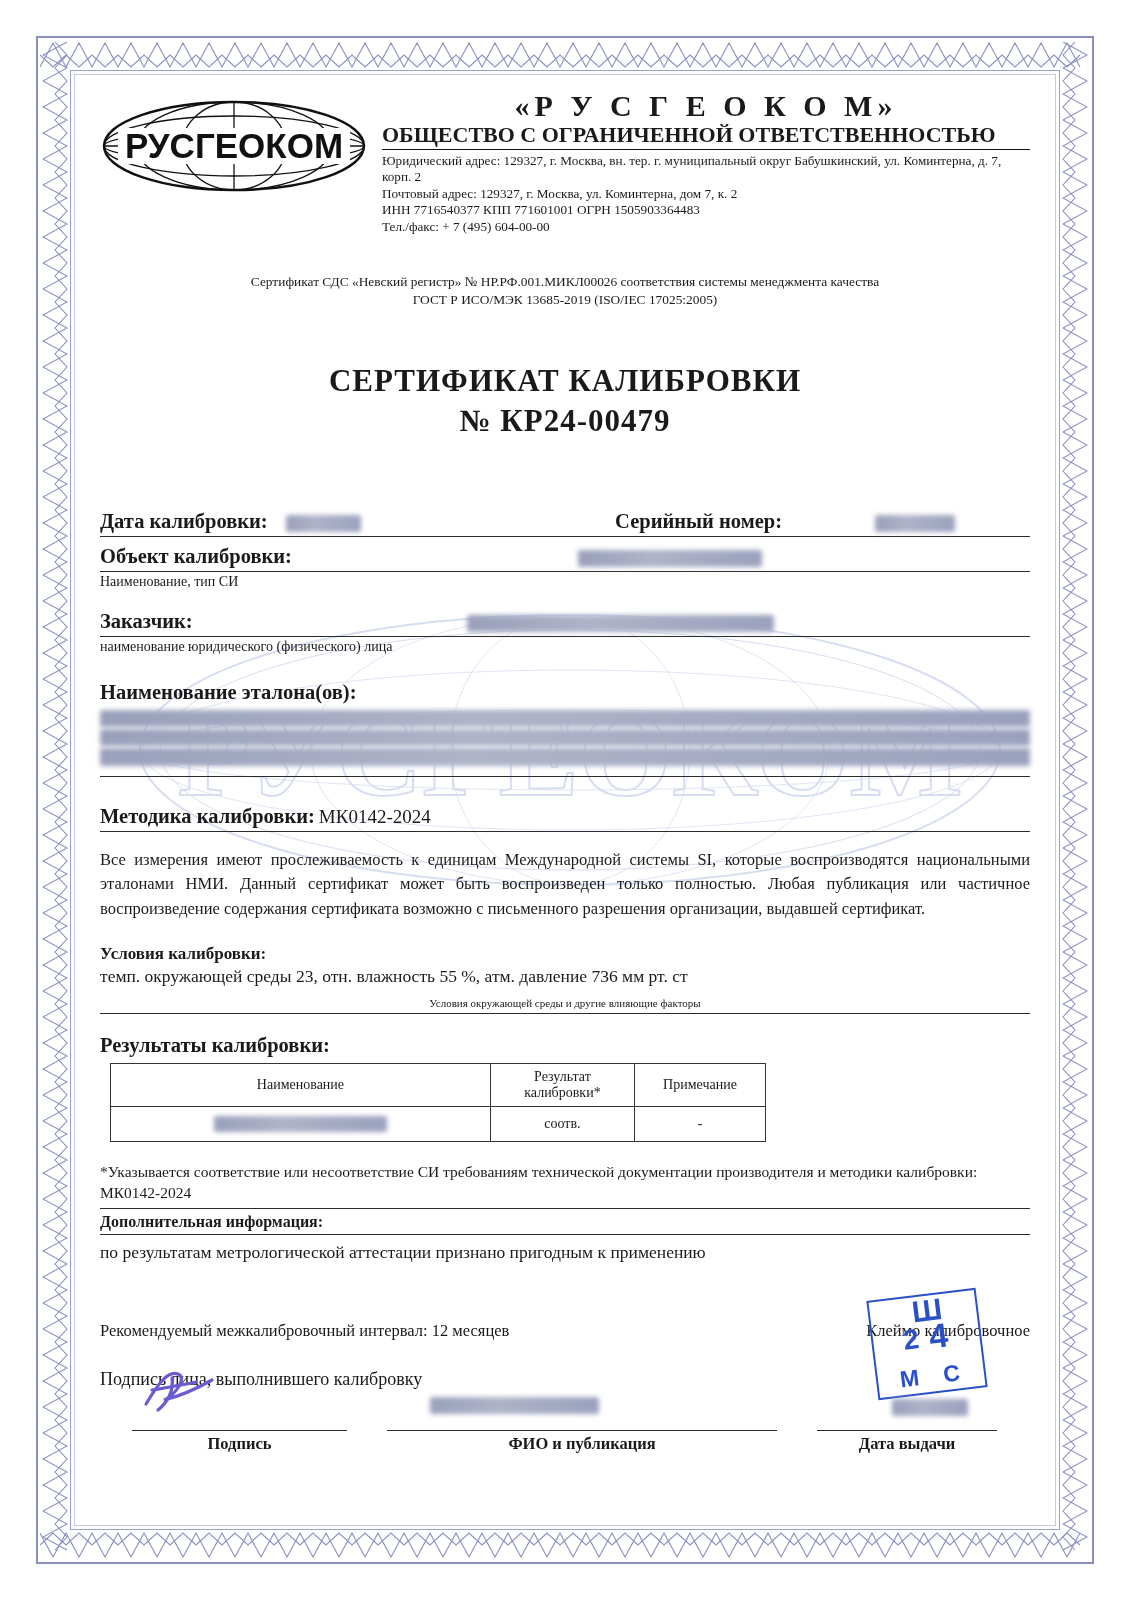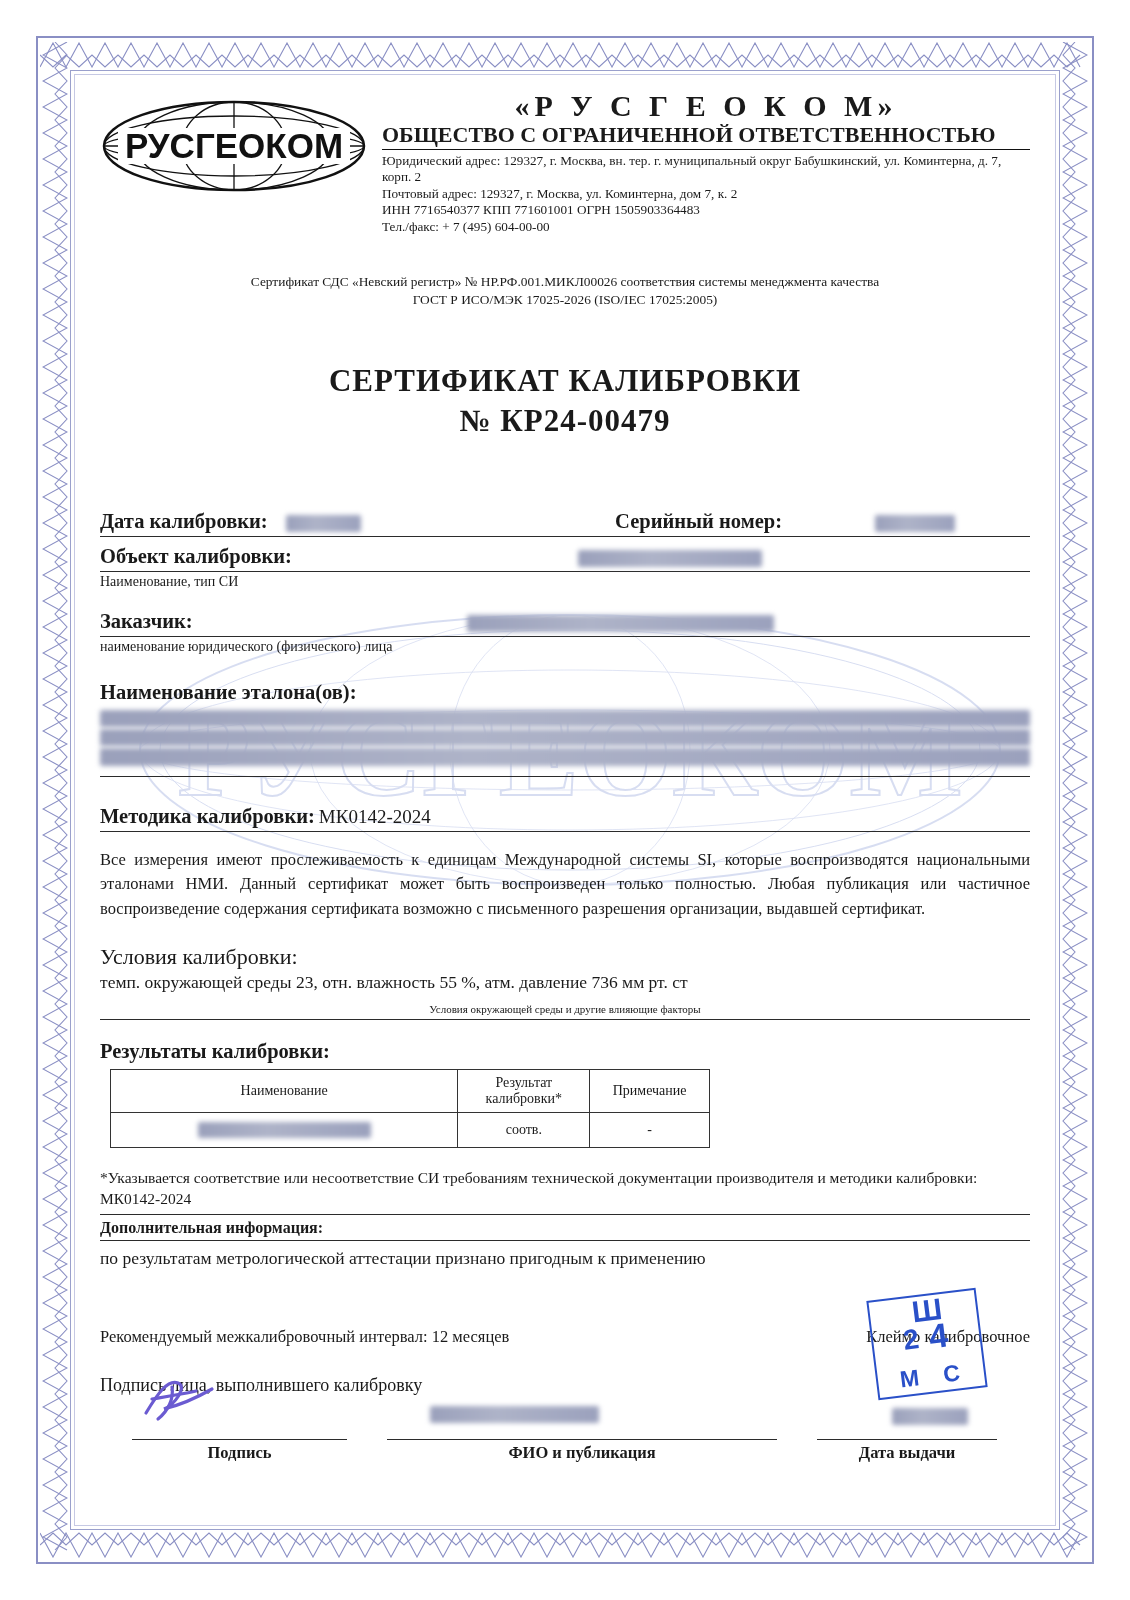--- a/index.html
+++ b/index.html
@@ -179,22 +179,22 @@
 
   .para {
     margin-top: 16px;
     font-size: 16.5px;
     line-height: 1.5;
     text-align: justify;
   }
 
   .cond-head {
     margin-top: 22px;
-    font-size: 22px;
-    font-weight: normal;
+    font-size: 17px;
+    font-weight: bold;
   }
   .cond-val {
     font-size: 17.5px;
     margin-top: 2px;
   }
   .cond-cap {
     text-align: center;
     font-size: 11px;
     margin-top: 10px;
     border-bottom: 1.4px solid #2b2b2b;
@@ -203,21 +203,21 @@
 
   .res-head {
     margin-top: 20px;
     font-size: 20.5px;
     font-weight: bold;
   }
   table.results {
     margin-top: 6px;
     margin-left: 10px;
     border-collapse: collapse;
-    width: 600px;
+    width: 656px;
     font-size: 14px;
   }
   table.results th, table.results td {
     border: 1px solid #333;
     text-align: center;
     padding: 5px 4px;
     font-weight: normal;
   }
   table.results th.c1 { width: 58%; }
   table.results th.c2 { width: 22%; line-height: 1.15; }
@@ -272,21 +272,21 @@
   }
   .stamp .n2 { position: absolute; top: 26px; left: 30px; font-size: 28px; font-weight: bold;}
   .stamp .n4 { position: absolute; top: 22px; left: 56px; font-size: 34px; font-weight: bold;}
   .stamp .mc { position: absolute; bottom: 2px; left: 22px; font-size: 23px; font-weight: bold; letter-spacing: 9px;}
 
   
   .sigblock {
     position: absolute;
     left: 100px;
     right: 100px;
-    bottom: 137px;
+    bottom: 146px;
   }
   .sig-lines {
     display: flex;
     align-items: flex-end;
     gap: 0;
   }
   .sig-cell { text-align: center; }
   .sig-cell .line {
     border-top: 1.3px solid #2b2b2b;
     padding-top: 3px;
@@ -401,21 +401,21 @@
         <div class="org-type">ОБЩЕСТВО С ОГРАНИЧЕННОЙ ОТВЕТСТВЕННОСТЬЮ</div>
         <div class="org-line">Юридический адрес: 129327, г. Москва, вн. тер. г. муниципальный округ Бабушкинский, ул. Коминтерна, д. 7, корп. 2</div>
         <div class="org-line">Почтовый адрес: 129327, г. Москва, ул. Коминтерна, дом 7, к. 2</div>
         <div class="org-line">ИНН 7716540377 КПП 771601001 ОГРН 1505903364483</div>
         <div class="org-line">Тел./факс: + 7 (495) 604-00-00</div>
       </div>
     </div>
 
     <div class="sds">
       <div>Сертификат СДС «Невский регистр» № НР.РФ.001.МИКЛ00026 соответствия системы менеджмента качества</div>
-      <div>ГОСТ Р ИСО/МЭК 17025-2026 (ISO/IEC 17025:2005)</div>
+      <div>ГОСТ Р ИСО/МЭК 13685-2019 (ISO/IEC 17025:2005)</div>
     </div>
 
     <div class="title">
       <span>СЕРТИФИКАТ КАЛИБРОВКИ</span>
       <span class="num">№ КР24-00479</span>
     </div>
 
     <div class="fields">
 
       <div class="frow">

